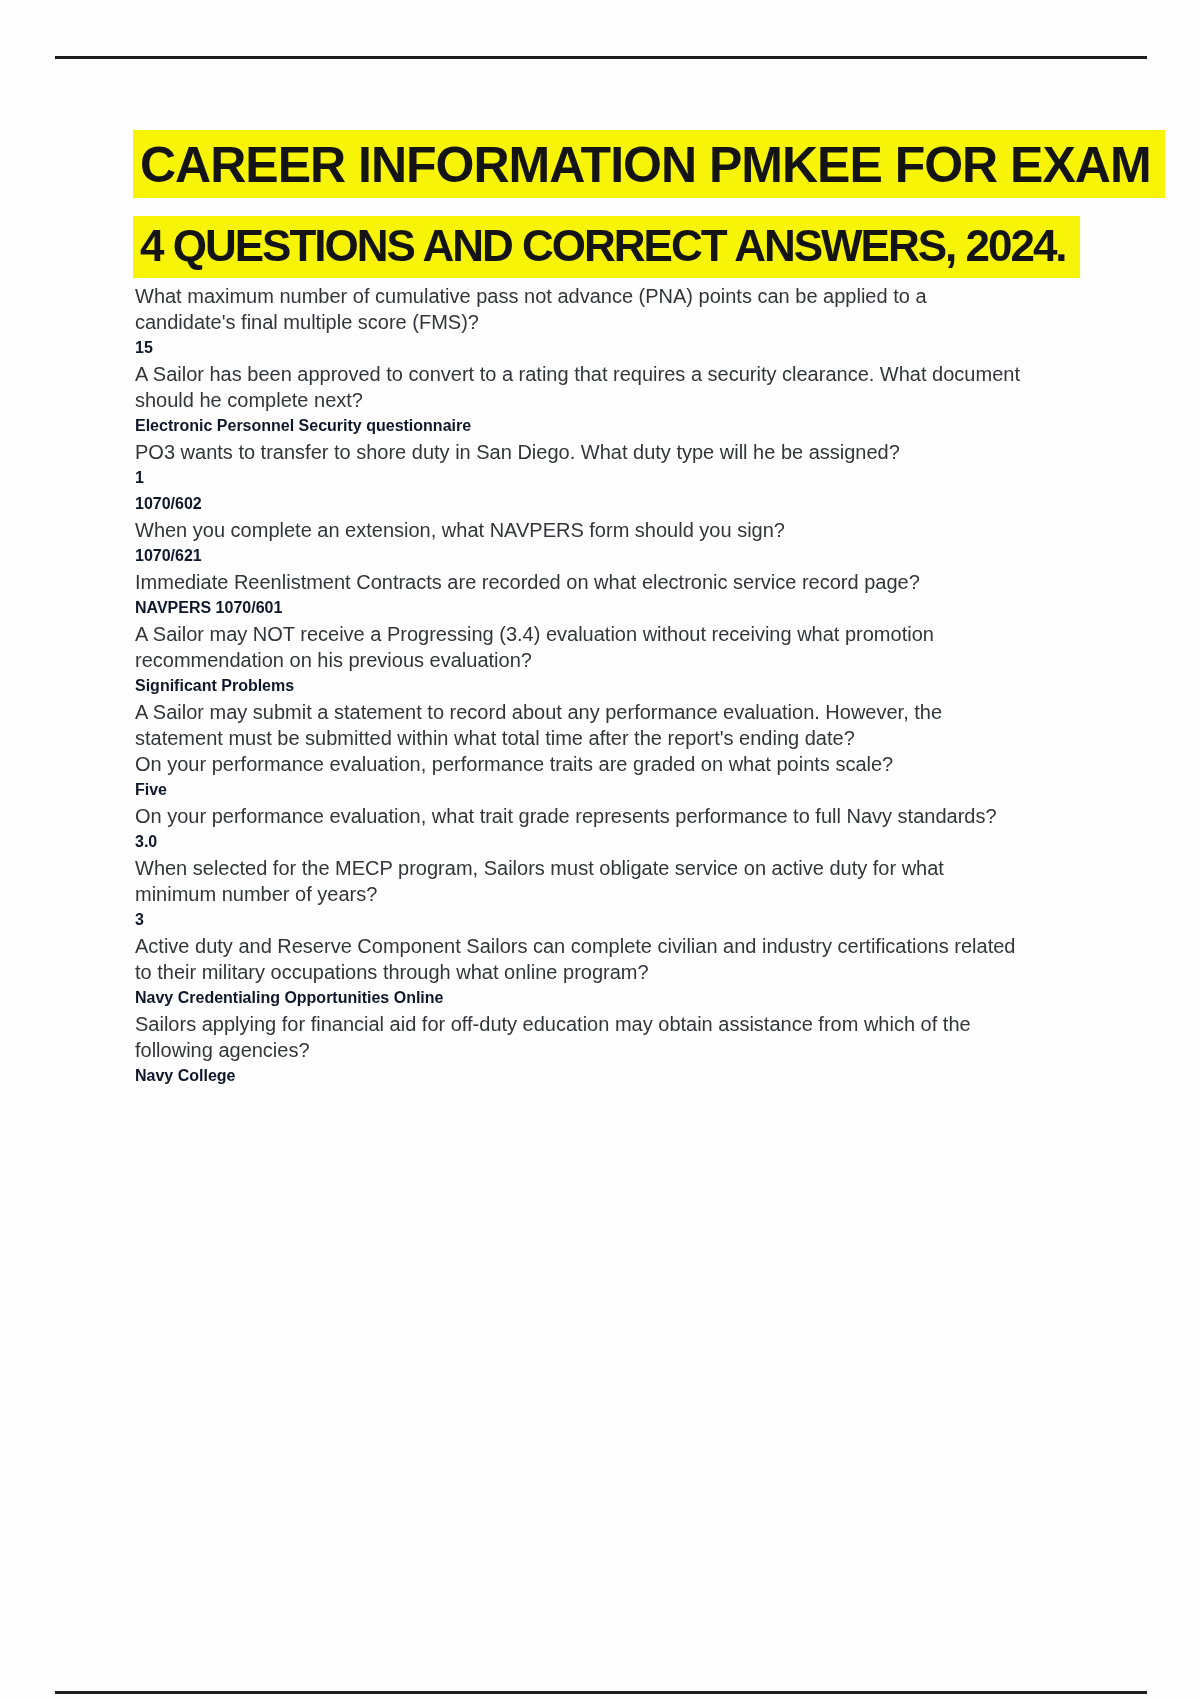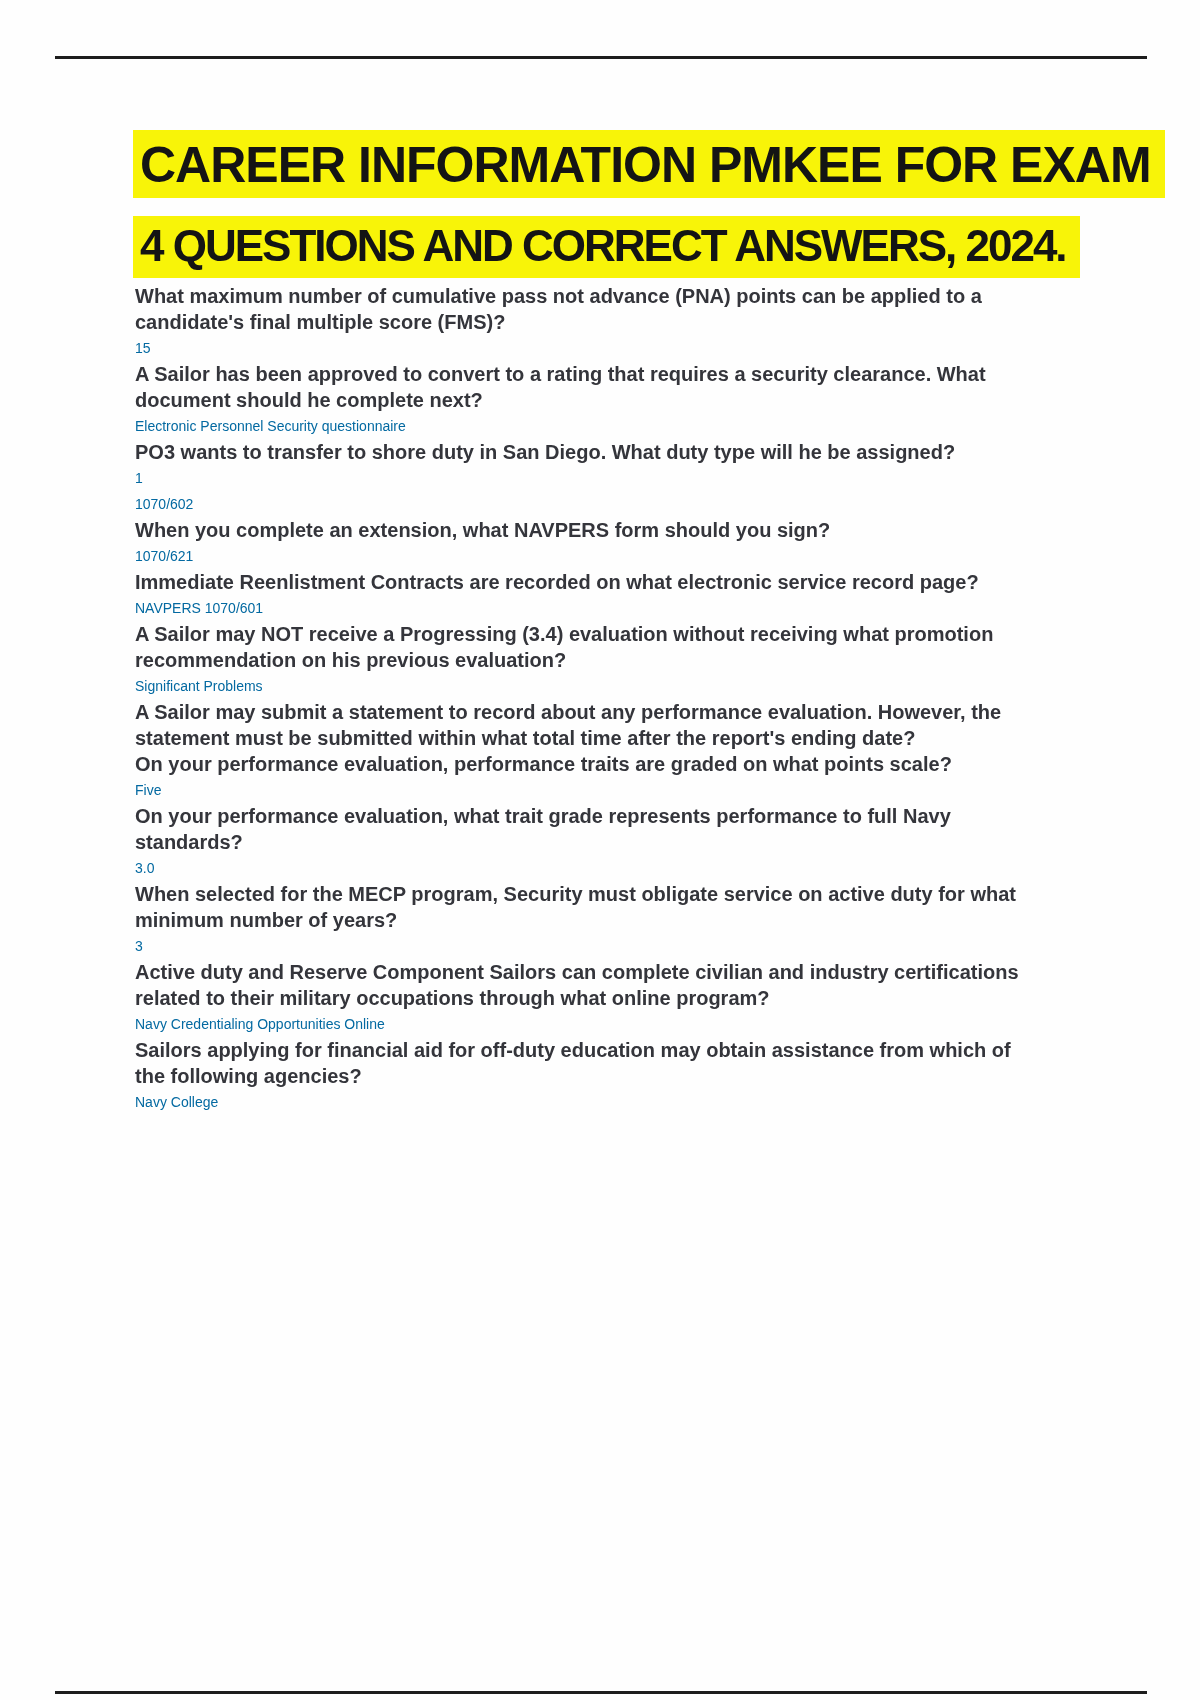--- a/index.html
+++ b/index.html
@@ -48,30 +48,30 @@
     margin-top: 18px;
   }
   .qa-list {
     position: absolute;
     left: 135px;
     top: 283px;
     width: 885px;
   }
   .qa-item { margin: 0; }
   .question {
-    font-weight: bold;
+    font-weight: normal;
     font-size: 20px;
     line-height: 26px;
     color: #34353b;
   }
   .answer {
-    font-weight: normal;
-    font-size: 14px;
+    font-weight: bold;
+    font-size: 16px;
     line-height: 26px;
-    color: #0369a1;
+    color: #0f172a;
   }
 </style>
 </head>
 <body>
 
 <div class="page">
 
   <div class="rule rule-top"></div>
 
   <h1 class="doc-title">
@@ -123,21 +123,21 @@
     <div class="question">On your performance evaluation, performance traits are graded on what points scale?</div>
     <div class="answer">Five</div>
   </div>
 
   <div class="qa-item">
     <div class="question">On your performance evaluation, what trait grade represents performance to full Navy standards?</div>
     <div class="answer">3.0</div>
   </div>
 
   <div class="qa-item">
-    <div class="question">When selected for the MECP program, Security must obligate service on active duty for what minimum number of years?</div>
+    <div class="question">When selected for the MECP program, Sailors must obligate service on active duty for what minimum number of years?</div>
     <div class="answer">3</div>
   </div>
 
   <div class="qa-item">
     <div class="question">Active duty and Reserve Component Sailors can complete civilian and industry certifications related to their military occupations through what online program?</div>
     <div class="answer">Navy Credentialing Opportunities Online</div>
   </div>
 
   <div class="qa-item">
     <div class="question">Sailors applying for financial aid for off-duty education may obtain assistance from which of the following agencies?</div>

